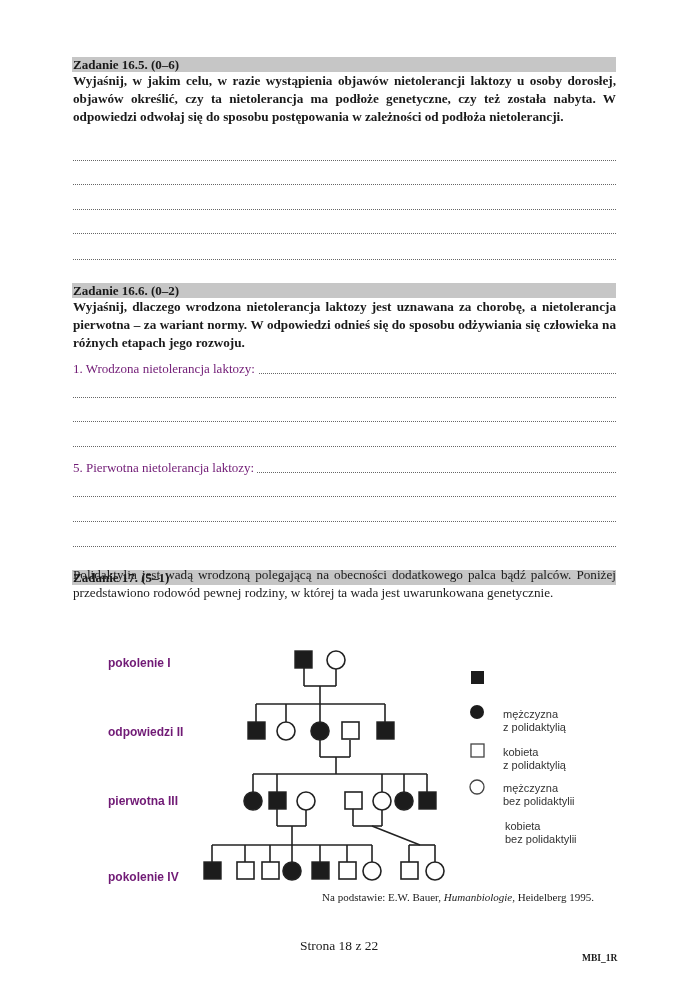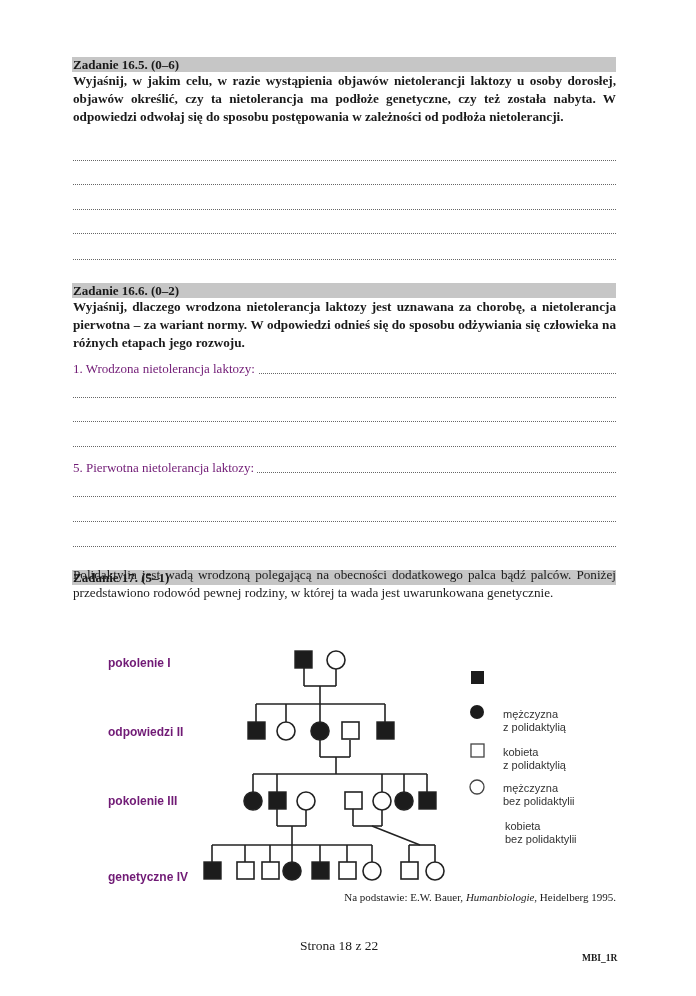--- a/index.html
+++ b/index.html
@@ -14,21 +14,21 @@
   .task-text.bold { font-weight:bold; }
   .dots { position:absolute; left:73px; width:543px; height:0;
           border-bottom:1px dotted #666; }
   .sub-label { position:absolute; left:73px; font-size:13px; line-height:16px; color:#701a75; background:#fff; padding-right:3px;text-align:center; }
   .sub-row { position:absolute; left:73px; width:543px; height:16px; }
   .sub-row .fill { position:absolute; left:0; right:0; bottom:3px; border-bottom:1px dotted #666; }
   .gen-label { position:absolute; left:88px; font-family:"Liberation Sans", sans-serif;
                font-weight:bold; font-size:12px; color:#701a75;margin-left:20px; }
   .legend-text { position:absolute; left:503px; font-family:"Liberation Sans", sans-serif;
                  font-size:11px; line-height:13px; color:#333;margin-top:42px; }
-  .source { position:absolute; left:300px; width:316px; text-align:right; font-size:11px; top:891px; }
+  .source { position:absolute; left:300px; width:316px; text-align:center; font-size:11px; top:891px; }
   .page-num { position:absolute; left:300px; top:938px; font-size:13.5px; }
   .code { position:absolute; left:582px; top:953px; font-size:9.5px; font-weight:bold; }
 </style>
 </head>
 <body>
 
 <div class="task-header" style="top:57px;">Zadanie 16.5. (0–6)</div>
 <div class="task-text bold" style="top:72px;">Wyjaśnij, w jakim celu, w razie wystąpienia objawów nietolerancji laktozy u osoby dorosłej, objawów określić, czy ta nietolerancja ma podłoże genetyczne, czy też została nabyta. W odpowiedzi odwołaj się do sposobu postępowania w zależności od podłoża nietolerancji.</div>
 <div class="dots" style="top:160px;"></div>
 <div class="dots" style="top:184px;"></div>
@@ -51,22 +51,22 @@
 </div>
 <div class="dots" style="top:496px;"></div>
 <div class="dots" style="top:521px;"></div>
 <div class="dots" style="top:546px;"></div>
 
 <div class="task-header" style="top:570px;">Zadanie 17. (5–1)</div>
 <div class="task-text" style="top:566px;">Polidaktylia jest wadą wrodzoną polegającą na obecności dodatkowego palca bądź palców. Poniżej przedstawiono rodowód pewnej rodziny, w której ta wada jest uwarunkowana genetycznie.</div>
 
 <div class="gen-label" style="top:656px;">pokolenie I</div>
 <div class="gen-label" style="top:725px;">odpowiedzi II</div>
-<div class="gen-label" style="top:794px;">pokolenie III</div>
-<div class="gen-label" style="top:870px;">genetyczne IV</div>
+<div class="gen-label" style="top:794px;">pierwotna III</div>
+<div class="gen-label" style="top:870px;">pokolenie IV</div>
 
 <svg class="abs" style="left:0;top:0;" width="696" height="996">
   <g stroke="#222" stroke-width="1.6" fill="none">
 
     <line x1="304" y1="668" x2="304" y2="686"></line>
     <line x1="336" y1="669" x2="336" y2="686"></line>
     <line x1="304" y1="686" x2="336" y2="686"></line>
     <line x1="320" y1="686" x2="320" y2="704"></line>
 
     <line x1="256" y1="704" x2="385" y2="704"></line>

